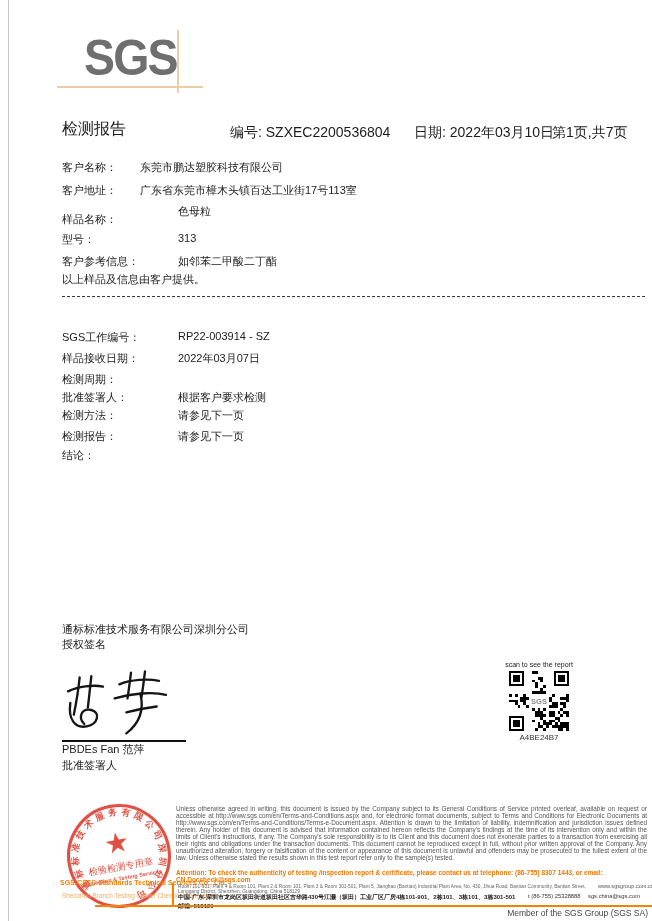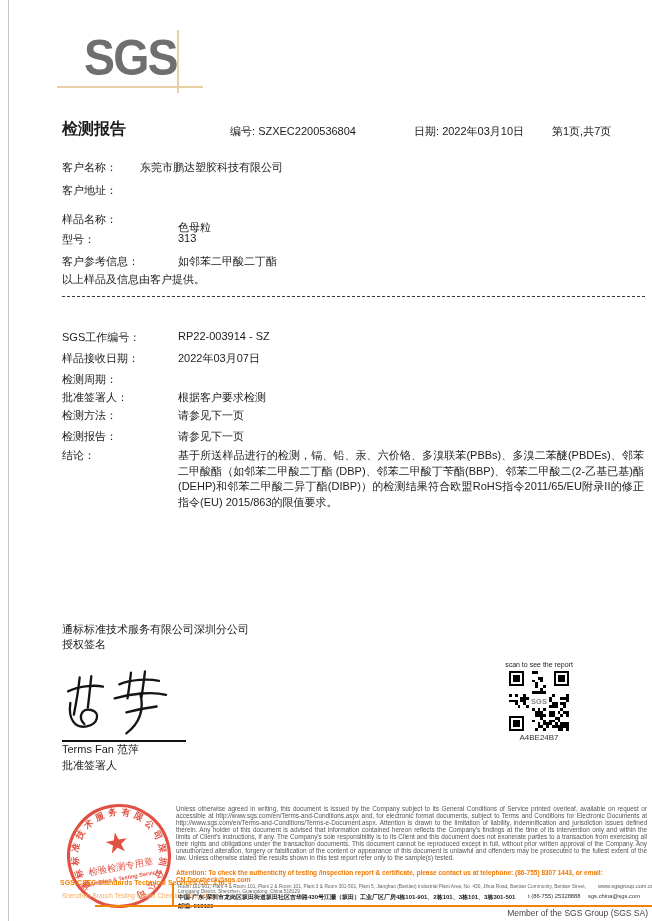--- a/index.html
+++ b/index.html
@@ -6,22 +6,22 @@
   .page{position:relative;width:652px;height:921px;background:#fff;overflow:hidden;
         font-family:"Liberation Sans","DejaVu Sans",sans-serif;color:#1c1c1c;}
   .abs{position:absolute;}
   .edge{left:8px;top:0;width:1px;height:921px;background:#c9c9c9;}
 
   
   .logo-text{left:84px;top:33px;font-size:50px;line-height:1;font-weight:bold;color:#6f6f6f;
              letter-spacing:-2px;transform:scale(.93,1);transform-origin:left top;}
   .logo-hline{left:57px;top:86px;width:146px;height:2px;background:#eacfa6;}
   .logo-vline{left:177px;top:30px;width:2px;height:63px;background:#eacfa6;}
-  .title{left:62px;top:119px;font-size:16px;font-weight:bold;}
-  .hdr{font-size:11px;top:124px;}
+  .title{left:62px;top:119px;font-size:16px;font-weight:normal;}
+  .hdr{font-size:14px;top:124px;}
 
   
   .lbl{left:62px;font-size:11px;}
   .valc{left:140px;font-size:11px;}
   .val{left:178px;font-size:11px;}
   .note{left:62px;font-size:11px;}
   .dash{left:62px;top:296px;width:583px;border-top:1.6px dashed #3a3a3a;}
   .conclusion{left:178px;top:448px;width:466px;font-size:11px;line-height:15.6px;text-align:justify;}
 
   
@@ -75,23 +75,24 @@
   </div>
   <div class="abs hdr" style="left:414px">
     <span>日期:</span>
     <span>2022年03月10日</span>
   </div>
   <div class="abs hdr" style="left:552px">第1页,共7页</div>
 
   <div class="abs lbl" style="top:160px">客户名称：</div>
   <div class="abs valc" style="top:160px">东莞市鹏达塑胶科技有限公司</div>
   <div class="abs lbl" style="top:183px">客户地址：</div>
+  <div class="abs valc" style="top:183px">广东省东莞市樟木头镇百达工业街17号113室</div>
 
   <div class="abs lbl" style="top:212px">样品名称：</div>
-  <div class="abs val" style="top:220px">色母粒</div>
+  <div class="abs val" style="top:204px">色母粒</div>
   <div class="abs lbl" style="top:232px">型号：</div>
   <div class="abs val" style="top:232px">313</div>
   <div class="abs lbl" style="top:254px">客户参考信息：</div>
   <div class="abs val" style="top:254px">如邻苯二甲酸二丁酯</div>
   <div class="abs note" style="top:272px">以上样品及信息由客户提供。</div>
 
   <div class="abs dash"></div>
 
   <div class="abs lbl" style="top:330px">SGS工作编号：</div>
   <div class="abs val" style="top:330px">RP22-003914 - SZ</div>
@@ -99,39 +100,38 @@
   <div class="abs val" style="top:351px">2022年03月07日</div>
   <div class="abs lbl" style="top:372px">检测周期：</div>
   <div class="abs lbl" style="top:390px">批准签署人：</div>
   <div class="abs val" style="top:390px">根据客户要求检测</div>
   <div class="abs lbl" style="top:408px">检测方法：</div>
   <div class="abs val" style="top:408px">请参见下一页</div>
   <div class="abs lbl" style="top:429px">检测报告：</div>
   <div class="abs val" style="top:429px">请参见下一页</div>
 
   <div class="abs lbl" style="top:448px">结论：</div>
-  <div class="abs conclusion">基于所送样品进行的检测，镉、铅、汞、六价铬、多溴联苯(PBBs)、多溴二苯醚(PBDEs)、邻苯二甲酸酯（如邻苯二甲酸二丁酯 (DBP)、邻苯二甲酸丁苄酯(BBP)、邻苯二甲酸二(2-乙基已基)酯(DEHP)和邻苯二甲酸二异丁酯(DIBP)）的检测结果符合欧盟RoHS指令2011/65/EU附录II的修正指令(EU) 2015/863的限值要求。</div>
 
   <div class="abs lbl" style="top:622px">通标标准技术服务有限公司深圳分公司</div>
   <div class="abs lbl" style="top:637px">授权签名</div>
 
   <svg class="abs sig-svg" viewBox="0 0 100 60" fill="none" stroke="#151515" stroke-width="2" stroke-linecap="round">
     <path d="M8 20 C 16 16, 30 14, 38 16"></path>
     <path d="M18 8 C 17 18, 15 30, 13 40"></path>
     <path d="M28 7 C 27 16, 26 26, 25 34"></path>
     <path d="M10 30 C 8 44, 14 52, 24 50 C 34 48, 36 38, 28 36 C 20 34, 16 42, 22 48"></path>
     <path d="M52 14 C 62 10, 76 9, 86 11"></path>
     <path d="M62 4 C 61 12, 60 20, 59 26"></path>
     <path d="M74 3 C 73 11, 72 19, 71 25"></path>
     <path d="M48 26 C 62 22, 80 20, 92 23"></path>
     <path d="M70 22 C 73 34, 71 46, 58 56"></path>
     <path d="M58 38 C 66 36, 76 34, 84 33"></path>
   </svg>
   <div class="abs sig-line"></div>
-  <div class="abs lbl" style="top:742px">Terms Fan 范萍</div>
+  <div class="abs lbl" style="top:742px">PBDEs Fan 范萍</div>
   <div class="abs lbl" style="top:758px">批准签署人</div>
 
   <div class="abs qr-wrap">
     <div class="qr-caption">scan to see the report</div>
     <div class="qr-box">
       <div class="qr-cells">
           <div style="grid-area: 1 / 9;"></div>
           <div style="grid-area: 1 / 10;"></div>
           <div style="grid-area: 3 / 11;"></div>
           <div style="grid-area: 3 / 12;"></div>

